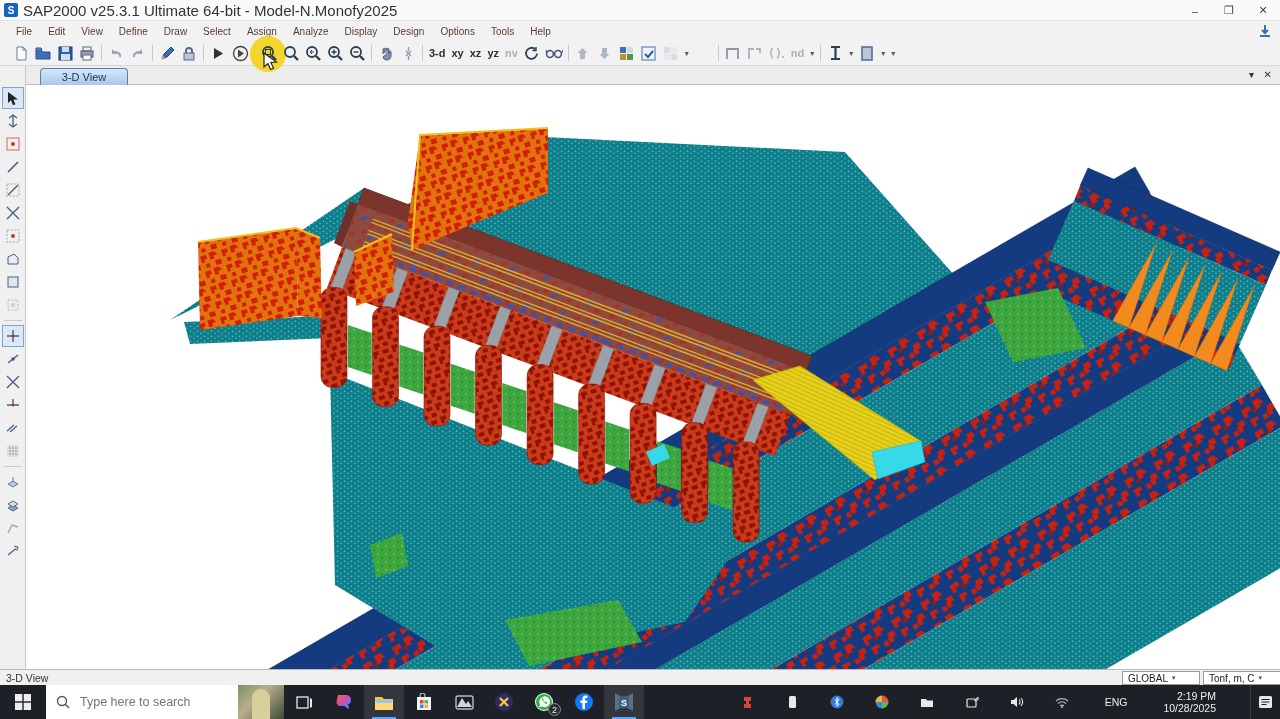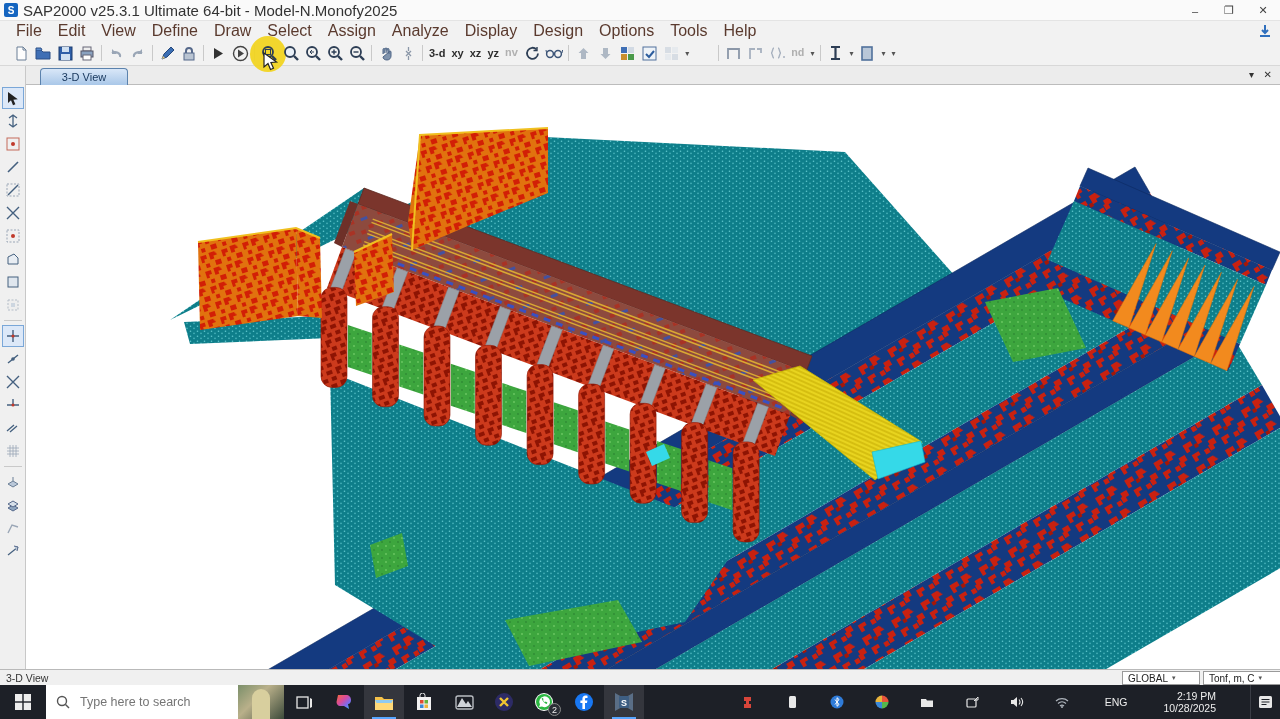--- a/index.html
+++ b/index.html
@@ -6,28 +6,28 @@
   *{box-sizing:border-box;font-family:"Liberation Sans","DejaVu Sans",sans-serif;}
   #screen{position:relative;width:1280px;height:719px;background:#fff;overflow:hidden;}
   
   #titlebar{position:absolute;left:0;top:0;width:1280px;height:21px;background:#fafafa;border-bottom:1px solid #e4e4e4;display:flex;align-items:center;}
   #titlebar .appicon{width:14px;height:14px;margin:0 5px 0 4px;background:#1565c0;color:#fff;font-size:10px;font-weight:bold;display:flex;align-items:center;justify-content:center;border-radius:2px;}
   #titlebar .title{font-size:15px;color:#333;}
   #wincontrols{position:absolute;right:0;top:0;height:21px;display:flex;}
   #wincontrols .wbtn{width:34px;height:21px;display:flex;align-items:center;justify-content:center;font-size:11px;color:#444;}
   
   #menubar{position:absolute;left:0;top:21px;width:1280px;height:20px;background:#f2f2f2;display:flex;align-items:center;padding-left:8px;}
-  #menubar .mi{font-size:16px;color:#5a3a2e;padding:2px 8px;cursor:default;}
+  #menubar .mi{font-size:10px;color:#5a3a2e;padding:2px 8px;cursor:default;}
   #dl-icon{position:absolute;right:8px;top:24px;width:14px;height:14px;}
   
   #toolbar{position:absolute;left:0;top:41px;width:1280px;height:25px;background:#f2f2f2;border-bottom:1px solid #d8d8d8;display:flex;align-items:center;padding-left:10px;}
   .tbtn{width:22px;height:21px;display:flex;align-items:center;justify-content:center;flex:0 0 auto;position:relative;z-index:2;}
   .tsep{width:1px;height:16px;background:#c9c9c9;margin:0 3px;flex:0 0 auto;}
   .tlabel{font-size:11px;font-weight:bold;color:#2d2d2d;padding:0 3px;flex:0 0 auto;z-index:2;}
-  .tlabel.gray{color:#b0b0b0;font-family:Liberation Mono, monospace;}
+  .tlabel.gray{color:#b0b0b0;}
   .caret{font-size:8px;color:#555;width:10px;text-align:center;flex:0 0 auto;}
   #click-highlight{position:absolute;left:250px;top:36px;width:36px;height:36px;border-radius:50%;background:#f2d41c;opacity:.92;z-index:1;}
   #cursor-arrow{position:absolute;left:263px;top:52px;z-index:50;}
   
   #tabrow{position:absolute;left:26px;top:66px;width:1254px;height:19px;background:#ececec;border-bottom:1px solid #bcbcbc;}
   #tab3d{position:absolute;left:14px;top:2px;width:88px;height:17px;background:linear-gradient(#d9e7f8,#a9c7e8);border:1px solid #5b82ad;border-bottom:none;border-radius:4px 4px 0 0;font-size:11px;color:#17365c;display:flex;align-items:center;justify-content:center;}
   #tabrow .tabctl{position:absolute;top:3px;font-size:10px;color:#333;}
   
   #lefttools{position:absolute;left:0;top:66px;width:26px;height:603px;background:#f0f0f0;border-right:1px solid #c8c8c8;padding-top:20px;}
   .ltool{width:22px;height:22px;margin:1px auto;display:flex;align-items:center;justify-content:center;border:1px solid transparent;}

